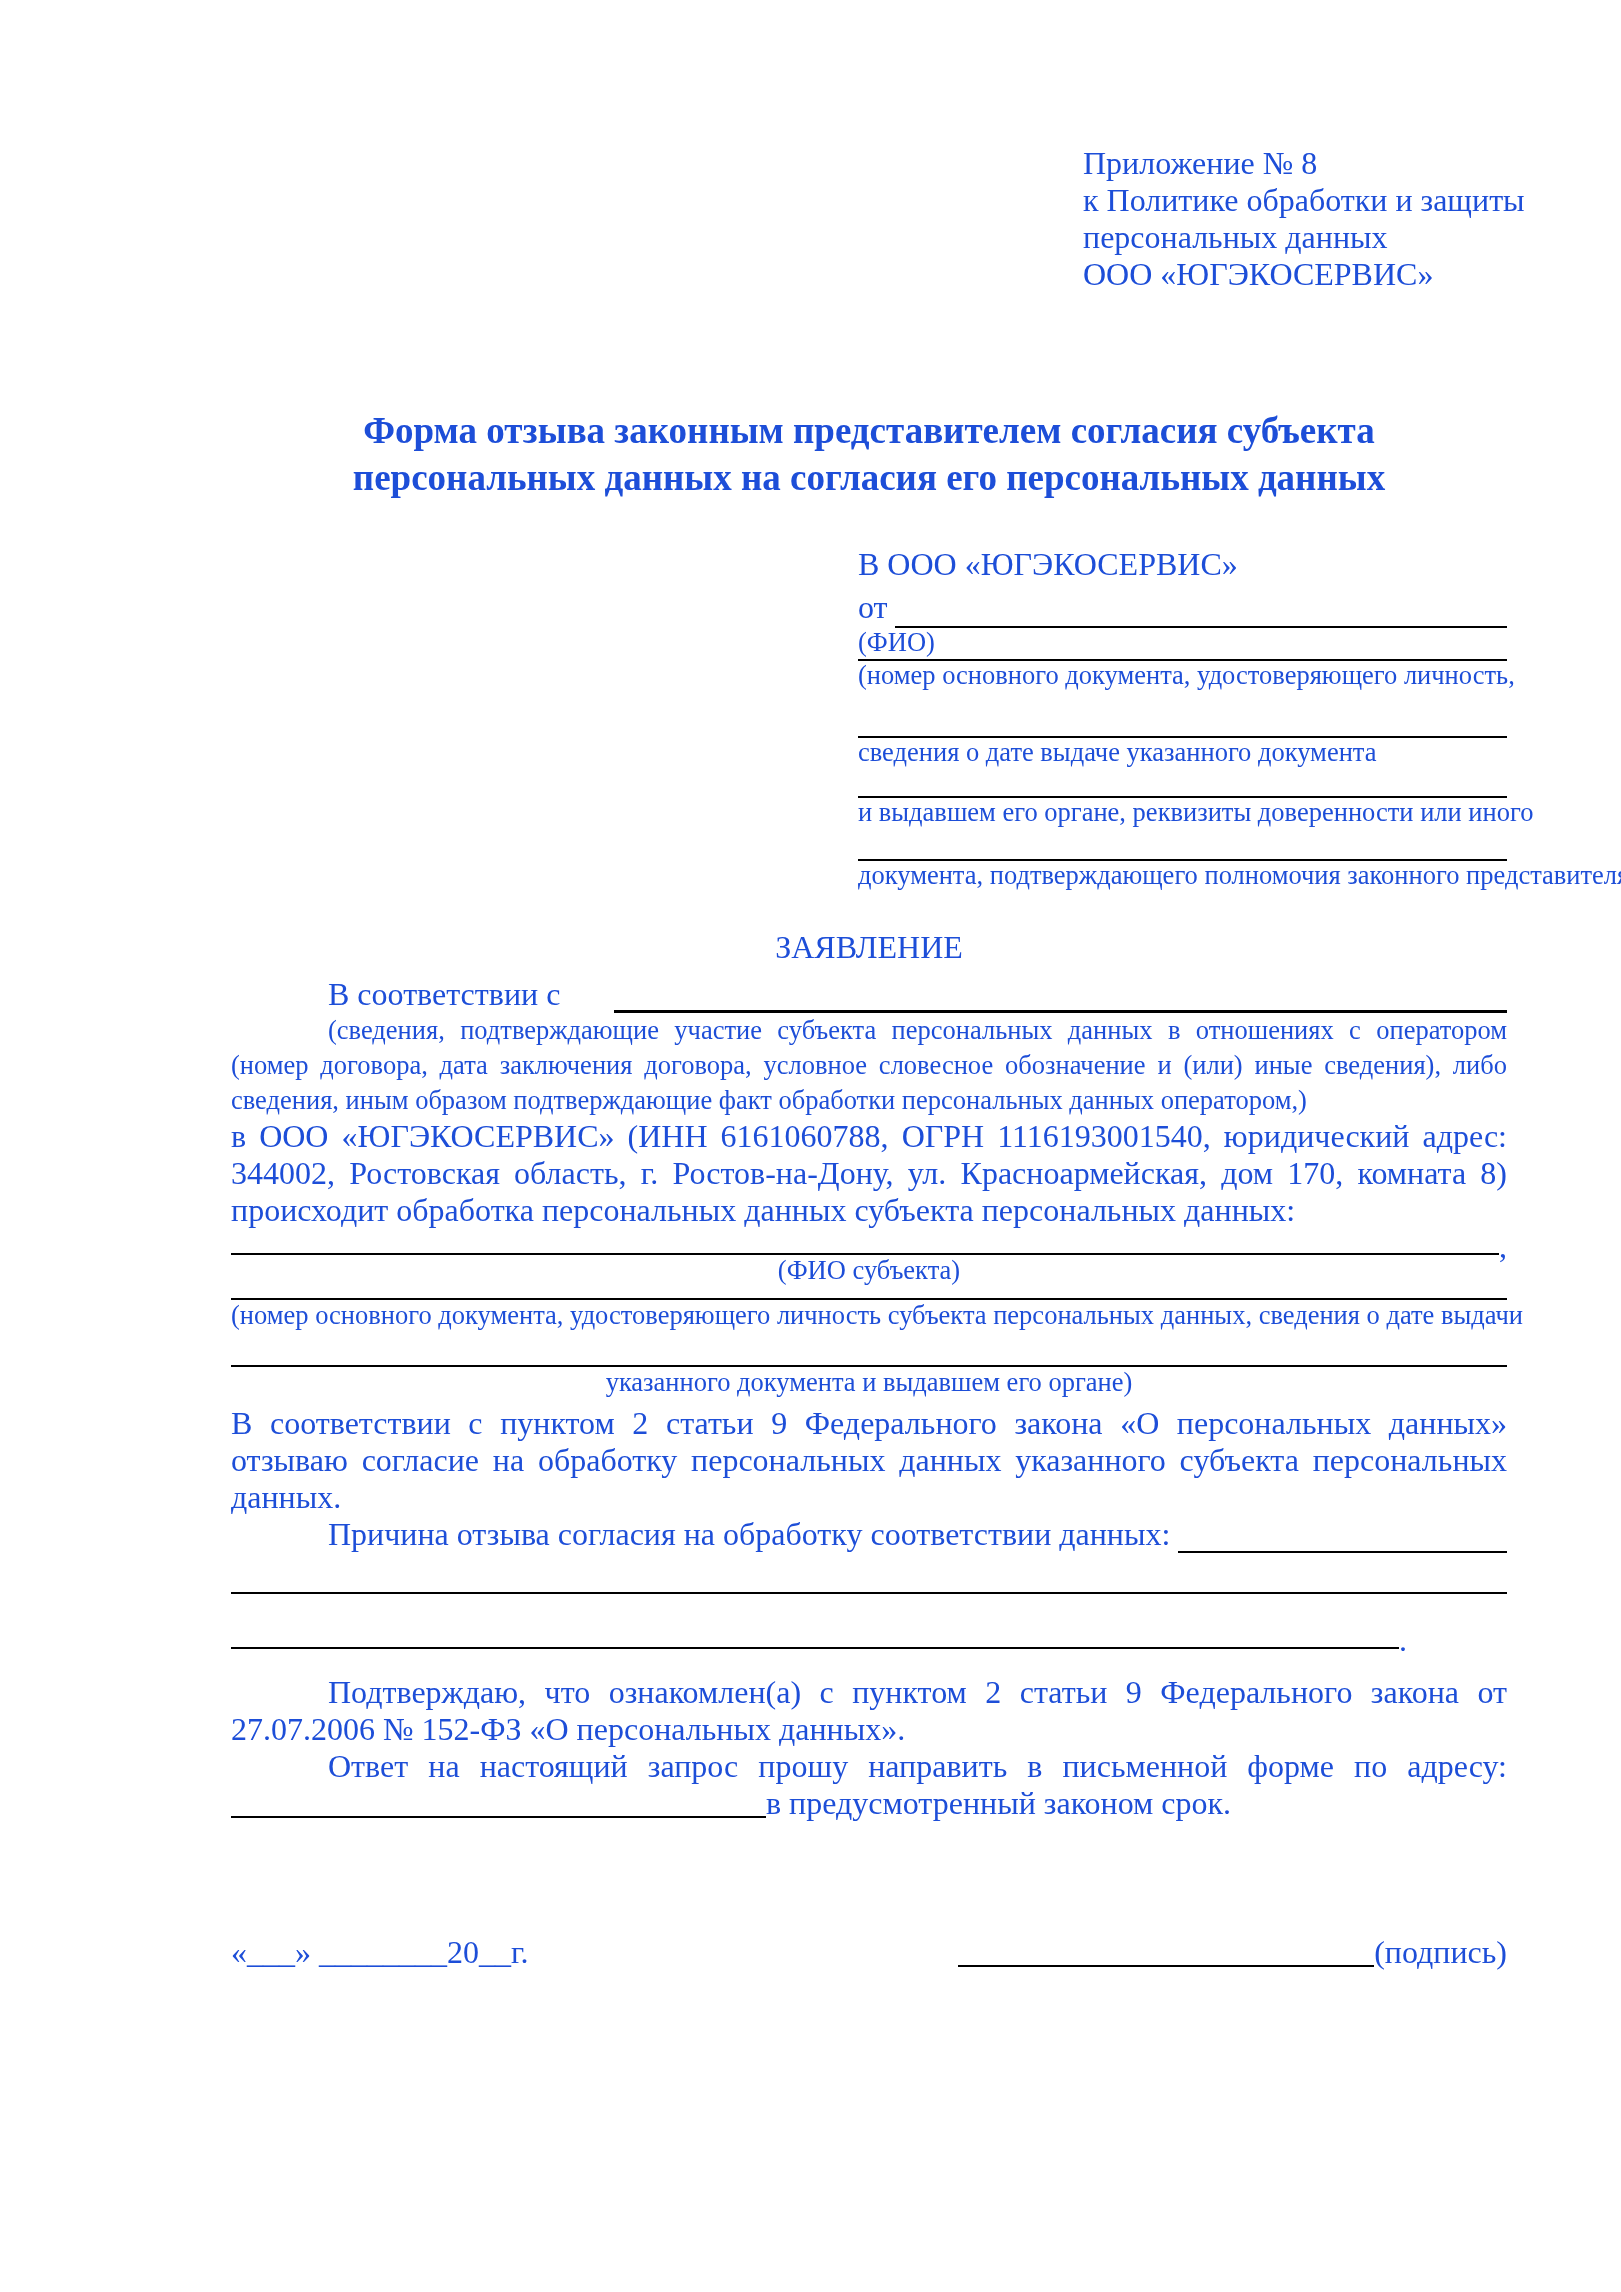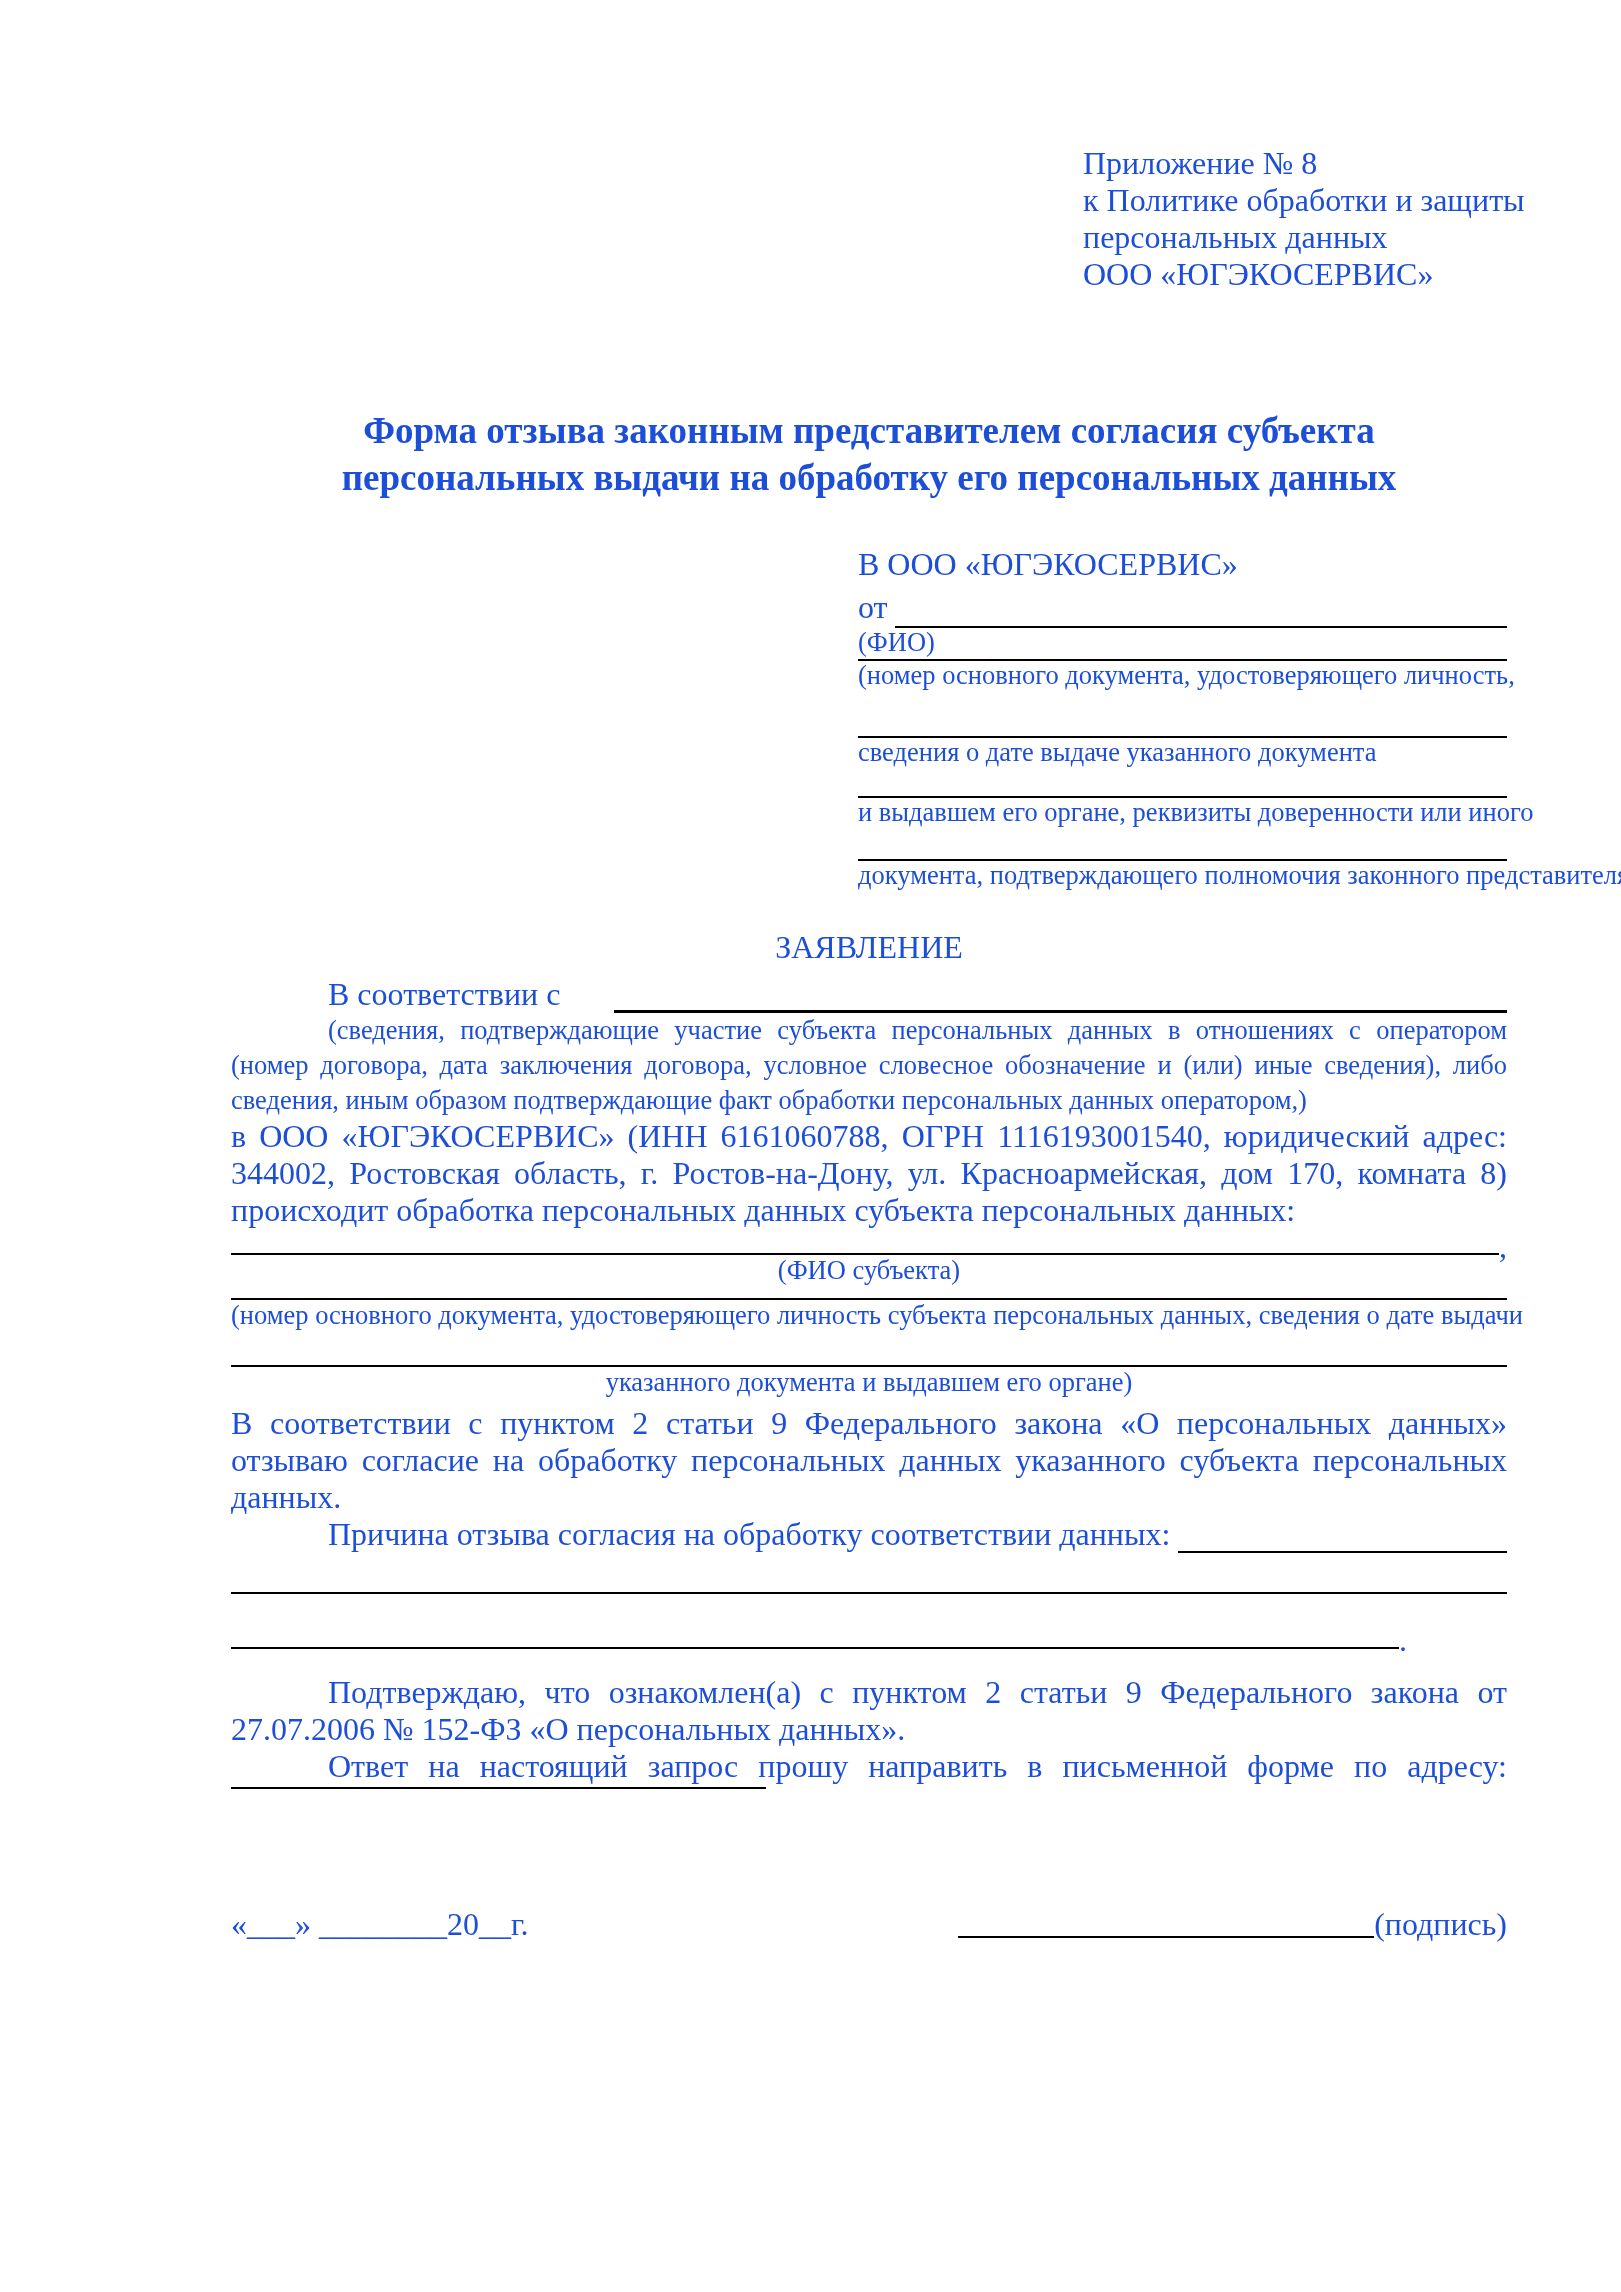--- a/index.html
+++ b/index.html
@@ -60,21 +60,21 @@
 
   <div class="hdr">
     <div class="nowrap">Приложение № 8</div>
     <div class="nowrap">к Политике обработки и защиты</div>
     <div class="nowrap">персональных данных</div>
     <div class="nowrap">ООО «ЮГЭКОСЕРВИС»</div>
   </div>
 
   <div class="title">
     <div>Форма отзыва законным представителем согласия субъекта</div>
-    <div>персональных выдачи на обработку его персональных данных</div>
+    <div>персональных данных на согласия его персональных данных</div>
   </div>
 
   <div class="addr">
     <div class="addr-to">В ООО «ЮГЭКОСЕРВИС»</div>
     <div class="flexline addr-from">
       <span>от</span>
       <span class="fill"></span>
     </div>
     <div class="cap">(ФИО)</div>
 
@@ -125,20 +125,21 @@
   <div class="blank2">
     <span class="fill"></span>
       <span class="punct">.</span>
   </div>
 
   <div class="para confirm">Подтверждаю, что ознакомлен(а) с пунктом 2 статьи 9 Федерального закона от 27.07.2006 № 152-ФЗ «О персональных данных».</div>
 
   <div class="reply1">Ответ на настоящий запрос прошу направить в письменной форме по адресу:</div>
   <div class="reply2">
     <span class="uline"></span>
+    <span>в предусмотренный законом срок.</span>
   </div>
 
   <div class="footer">
     <div class="nowrap">«___» ________20__г.</div>
     <div class="sig">
       <span class="uline"></span>
       <span>(подпись)</span>
     </div>
   </div>
 

